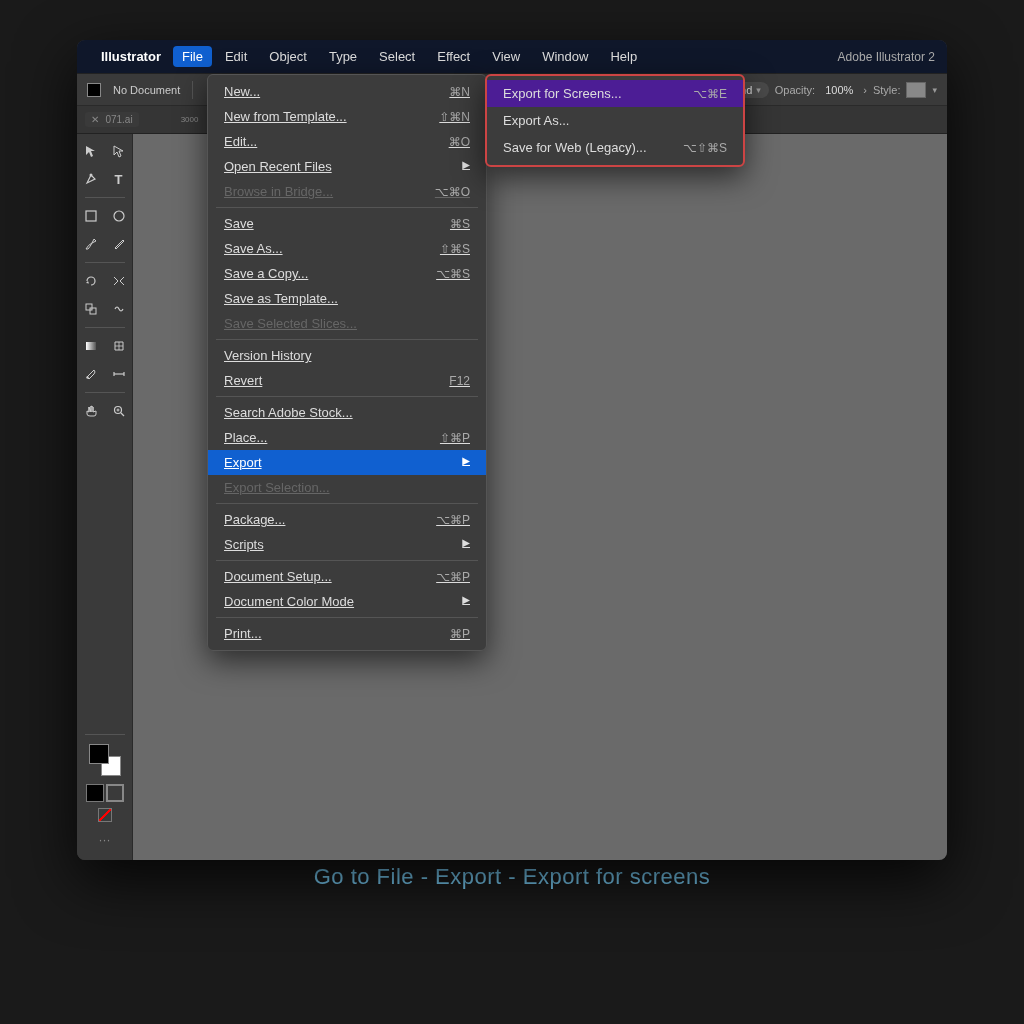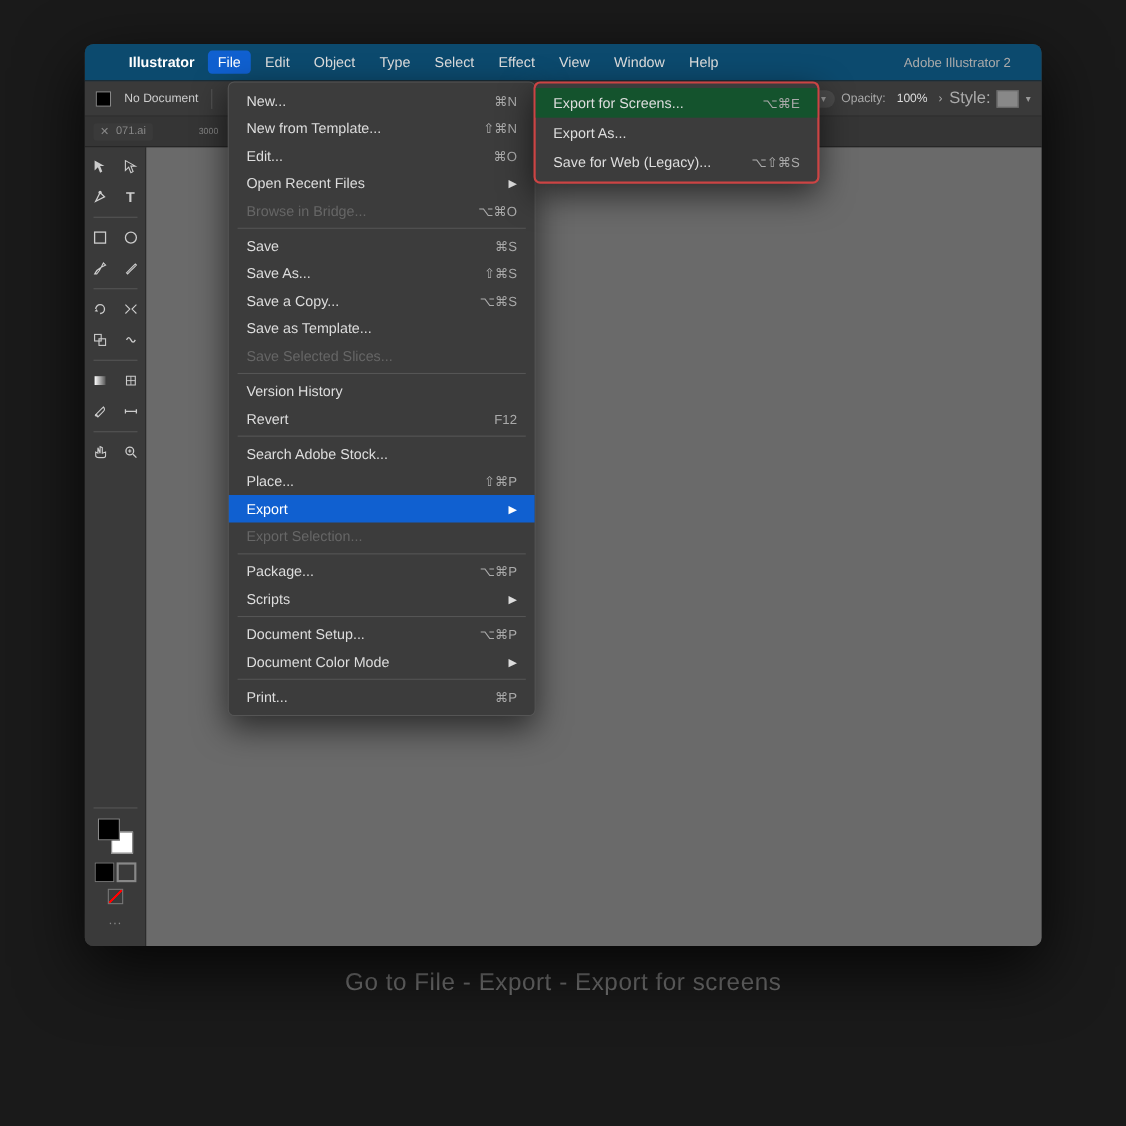--- a/index.html
+++ b/index.html
@@ -22,24 +22,24 @@
       position: relative;
       background: #3a3a3a;
       border-radius: 8px;
       overflow: hidden;
       box-shadow: 0 20px 60px rgba(0,0,0,0.8);
     }
 
     
     .menu-bar {
       height: 34px;
-      background: #0c4a6e;
-      display: flex;
-      align-items: center;
-      padding: 0 28px;
+      background: #0f172a;
+      display: flex;
+      align-items: center;
+      padding: 0 12px;
       gap: 4px;
       border-bottom: 1px solid #222;
     }
 
     .apple-logo {
       font-size: 14px;
       color: #ccc;
       margin-right: 8px;
     }
 
@@ -122,21 +122,21 @@
       color: #aaa;
     }
 
     .opacity-value {
       font-size: 11px;
       color: #ddd;
       padding: 0 4px;
     }
 
     .style-label {
-      font-size: 15px;
+      font-size: 11px;
       color: #aaa;
     }
 
     
     .tabs-bar {
       height: 28px;
       background: #353535;
       display: flex;
       align-items: center;
       padding: 0 8px;
@@ -203,26 +203,26 @@
       background: #3c3c3c;
       border: 1px solid #555;
       border-radius: 6px;
       box-shadow: 0 10px 30px rgba(0,0,0,0.6);
       z-index: 100;
       padding: 4px 0;
     }
 
     .menu-section-item {
       display: flex;
-      align-items: center;
       justify-content: space-between;
       padding: 5px 16px;
       font-size: 13px;
       color: #ddd;
       cursor: pointer;
+      text-decoration: underline;
     }
 
     .menu-section-item.highlighted {
       background: #1060d0;
       color: #fff;
     }
 
     .menu-section-item.disabled {
       color: #666;
       cursor: default;
@@ -266,28 +266,28 @@
       display: flex;
       align-items: center;
       justify-content: space-between;
       padding: 6px 16px;
       font-size: 13px;
       color: #ddd;
       cursor: pointer;
     }
 
     .submenu-item.highlighted {
-      background: #14532d;
+      background: #4c1d95;
     }
 
     
     .caption {
-      margin-top: 20px;
+      margin-top: 4px;
       font-size: 22px;
-      color: #737373;
+      color: #7dd3fc;
       font-weight: 300;
       letter-spacing: 0.5px;
       text-align: center;
     }
 
     
     .color-swatches {
       margin-top: auto;
       display: flex;
       flex-direction: column;

